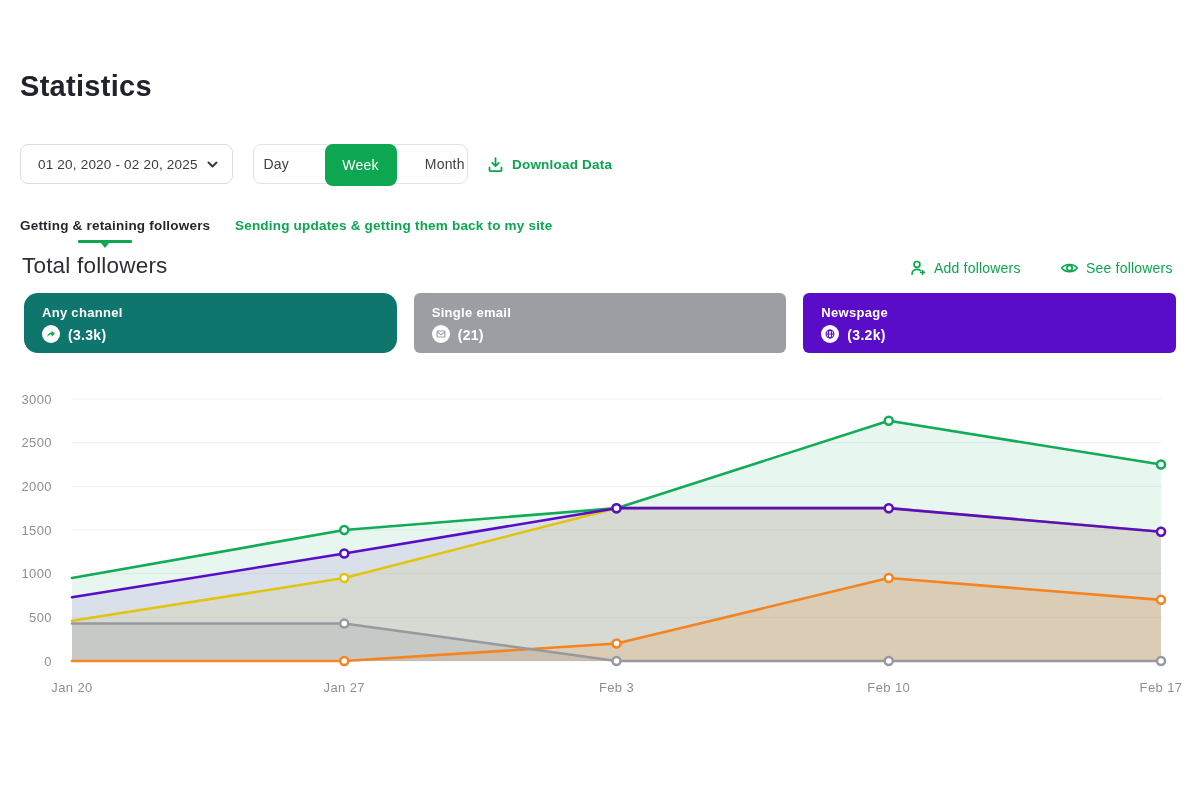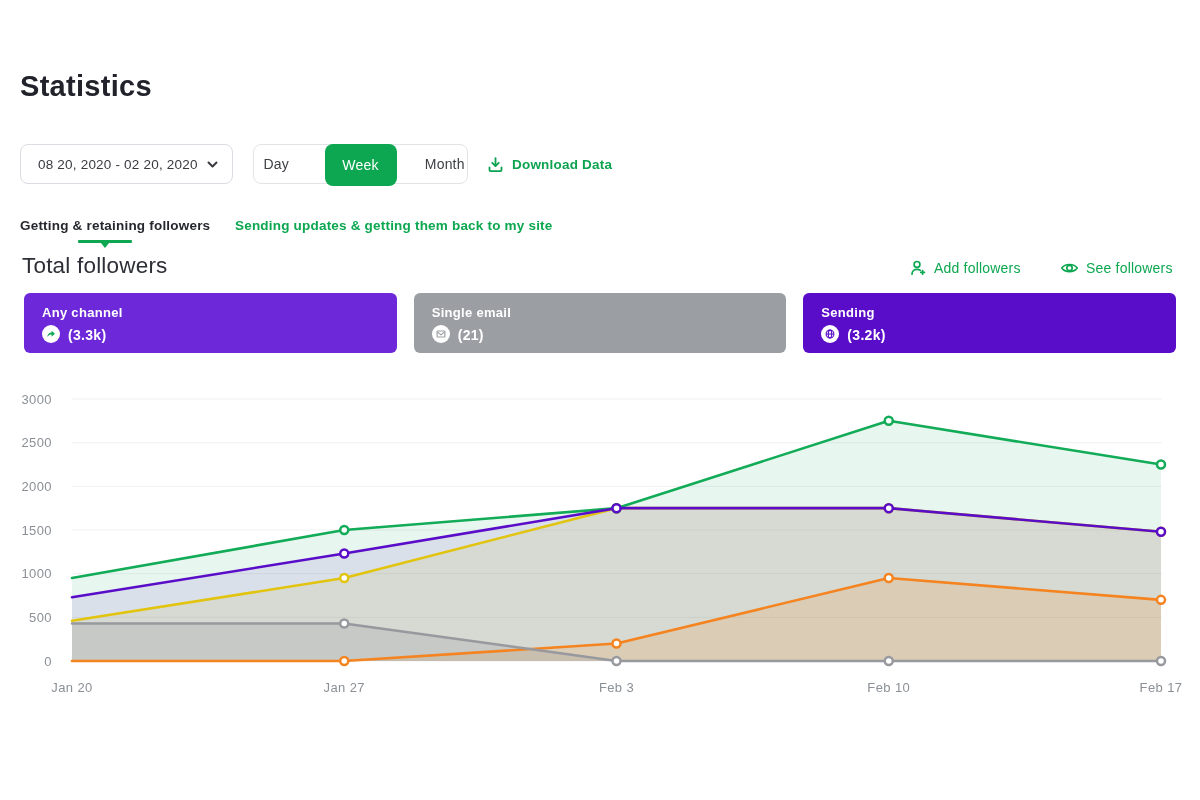--- a/index.html
+++ b/index.html
@@ -57,21 +57,21 @@
   .chart-wrap { position:absolute; left:20px; top:382px; width:1162px; height:320px; }
   svg text.ytick, svg text.xtick { font-family:"Liberation Sans", sans-serif;
     font-size:13px; fill:#8b9096; letter-spacing:.4px; }
 </style>
 </head>
 <body>
 
 <h1 class="page-title">Statistics</h1>
 
 <div class="date-select">
-  <span>08 20, 2020 - 02 20, 2020</span>
+  <span>01 20, 2020 - 02 20, 2025</span>
   <svg width="13" height="13" viewBox="0 0 13 13" fill="none">
     <polyline points="2.5,4.5 6.5,8.5 10.5,4.5" stroke="#3a3b41" stroke-width="2" stroke-linecap="round" stroke-linejoin="round"></polyline>
   </svg>
 </div>
 
 <div class="segment">
   <button class="seg-btn">Day</button>
   <button class="seg-btn active">Week</button>
   <button class="seg-btn">Month</button>
 </div>
@@ -104,21 +104,21 @@
 <a class="action-link action-see">
   <svg width="19" height="18" viewBox="0 0 19 18" fill="none" stroke="#0ca750" stroke-width="1.7">
     <path d="M1.8 9 C5 4.3 14 4.3 17.2 9 C14 13.7 5 13.7 1.8 9 Z" stroke-linejoin="round"></path>
     <circle cx="9.5" cy="9" r="2.7"></circle>
   </svg>
   <span>See followers</span>
 </a>
 
 <div class="cards">
 
-  <div class="card" style="background: #6d28d9;">
+  <div class="card" style="background: #0f766e; border-radius: 14px;">
     <div class="card-label">Any channel</div>
     <div class="card-row">
       <span class="card-icon" style="color: rgb(12, 167, 80);">
         <svg width="12" height="12" viewBox="0 0 20 20">
             <path d="M4 15 C4 9.5 8.5 7.5 11 7.5 L11 4.5 L16.5 9.5 L11 14.5 L11 11 C8.5 11 6 12 4 15 Z" fill="currentColor"></path>
           </svg>
       </span>
       <span class="card-count">(3.3k)</span>
     </div>
   </div>
@@ -131,21 +131,21 @@
         <svg width="12" height="12" viewBox="0 0 20 20" fill="none" stroke="currentColor" stroke-width="2" stroke-linejoin="round">
           <rect x="3.5" y="5" width="13" height="10" rx="1.2"></rect>
           <polyline points="4,6.5 10,11.5 16,6.5"></polyline>
         </svg>
       </span>
       <span class="card-count">(21)</span>
     </div>
   </div>
 
   <div class="card" style="background: rgb(90, 13, 200);">
-    <div class="card-label">Sending</div>
+    <div class="card-label">Newspage</div>
     <div class="card-row">
       <span class="card-icon" style="color: rgb(90, 13, 200);">
         <svg width="12" height="12" viewBox="0 0 20 20" fill="none" stroke="currentColor" stroke-width="1.8">
           <circle cx="10" cy="10" r="6.5"></circle>
           <ellipse cx="10" cy="10" rx="2.8" ry="6.5"></ellipse>
           <line x1="3.5" y1="10" x2="16.5" y2="10"></line>
         </svg>
       </span>
       <span class="card-count">(3.2k)</span>
     </div>

